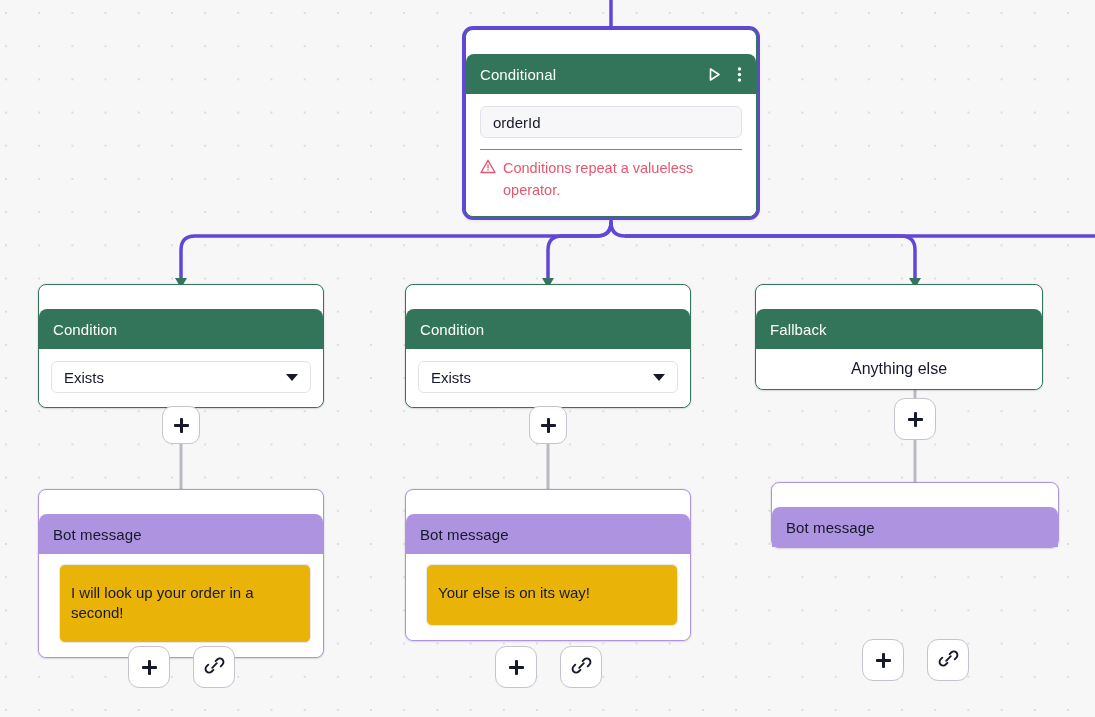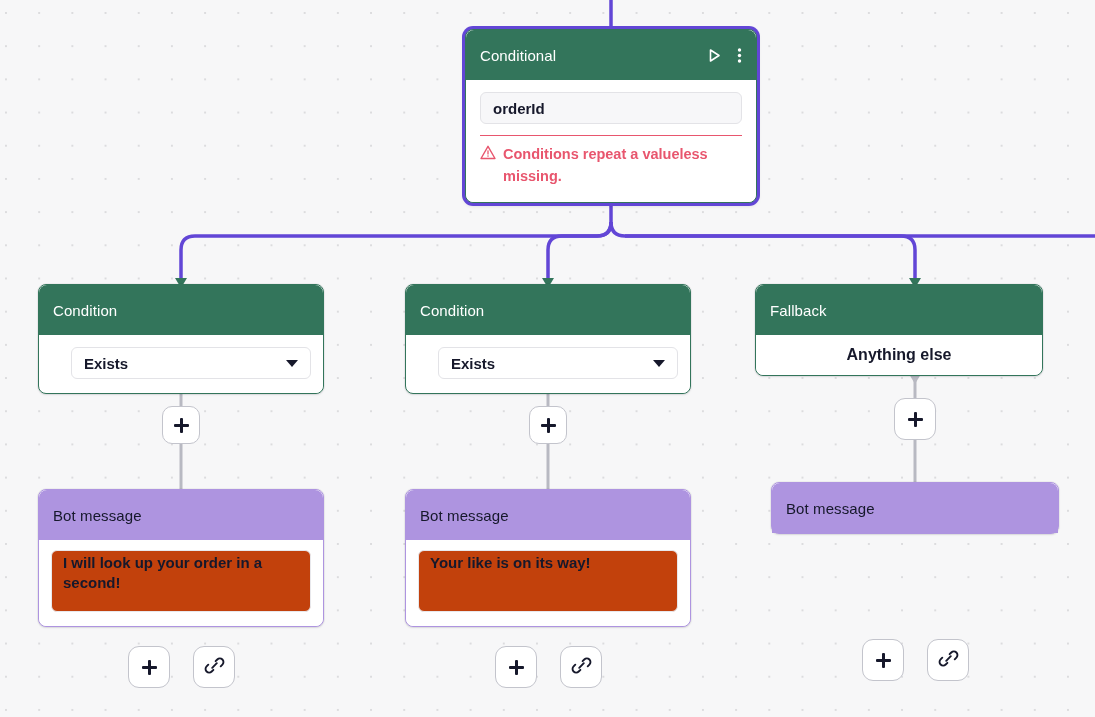--- a/index.html
+++ b/index.html
@@ -37,39 +37,39 @@
 
   
   .node {
     position: absolute;
     border-radius: 8px;
     background: #ffffff;
     box-sizing: border-box;
     box-shadow: 0 1px 2px rgba(16,18,35,0.10), 0 0 0 1px rgba(16,18,35,0.04);
   }
   .node-header {
-    height: 50px;
+    height: 40px;
     border-radius: 8px 8px 0 0;
     display: flex;
     align-items: center;
     padding: 0 14px;
     box-sizing: border-box;
+    margin-top: 24px;
   }
   .node-header .title {
     font-size: 15px;
     line-height: 1;
     letter-spacing: 0.1px;
     flex: 1 1 auto;
     white-space: nowrap;
   }
   .node-body {
     background: #ffffff;
     border-radius: 0 0 8px 8px;
     box-sizing: border-box;
-    font-weight: bold;
   }
 
   .green .node-header { background: #33755b; }
   .green .node-header .title { color: #ffffff; }
   .green { border: 1px solid #33755b; }
 
   .purple .node-header { background: #ae94e0; }
   .purple .node-header .title { color: #16182b; font-weight: normal; }
   .purple { border: 1px solid #ae94e0; }
 
@@ -119,21 +119,21 @@
   }
   .error-row .warn-icon { flex: 0 0 auto; margin-top: 2px; }
   .error-text {
     color: #e8566e;
     font-size: 14.5px;
     line-height: 1.55;
   }
 
   
   .cond-node { width: 286px; }
-  .cond-node .node-body { padding: 12px 12px 14px 12px; margin-left: 20px; }
+  .cond-node .node-body { padding: 12px 12px 14px 12px; }
 
   .select-box {
     height: 32px;
     border: 1px solid #e3e3e7;
     border-radius: 6px;
     background: #ffffff;
     display: flex;
     align-items: center;
     padding: 0 12px;
     font-size: 15px;
@@ -161,27 +161,28 @@
     font-size: 16px;
     color: #16182b;
   }
 
   
   .bot-node { width: 286px; }
   .bot-node .node-body { padding: 10px 12px 14px 12px; }
   .msg-box {
     border: 1px solid #e8e8ec;
     border-radius: 6px;
-    background: #c2410c;
+    background: #eab308;
     min-height: 62px;
-    padding: 2px 11px;
+    padding: 18px 11px;
     font-size: 15px;
     line-height: 1.35;
     color: #16182b;
     box-sizing: border-box;
+    margin-left: 8px;
   }
 
   #node-bot-1 { left: 38px; top: 489px; }
   #node-bot-2 { left: 405px; top: 489px; }
   #node-bot-3 { left: 771px; top: 482px; width: 288px; }
 
   
   .mini-btn {
     position: absolute;
     width: 38px;
@@ -267,21 +268,21 @@
       <div class="text-input" placeholder="Variable">orderId</div>
       <div class="error-sep"></div>
       <div class="error-row">
         <span class="warn-icon">
           <svg width="16" height="15" viewBox="0 0 16 15">
             <path d="M8 1.3 L15 13.5 L1 13.5 Z" fill="none" stroke="#e8566e" stroke-width="1.4" stroke-linejoin="round"></path>
             <rect x="7.35" y="5.4" width="1.3" height="4.1" fill="#e8566e"></rect>
             <rect x="7.35" y="10.4" width="1.3" height="1.3" fill="#e8566e"></rect>
           </svg>
         </span>
-        <span class="error-text">Conditions repeat a valueless missing.</span>
+        <span class="error-text">Conditions repeat a valueless operator.</span>
       </div>
     </div>
   </div>
 
   <div class="node green cond-node" id="node-cond-1">
     <div class="node-header">
       <span class="title">Condition</span>
     </div>
     <div class="node-body">
       <div class="select-box">
@@ -317,21 +318,21 @@
     <div class="node-body">
       <div class="msg-box">I will look up your order in a second!</div>
     </div>
   </div>
 
   <div class="node purple bot-node" id="node-bot-2">
     <div class="node-header">
       <span class="title">Bot message</span>
     </div>
     <div class="node-body">
-      <div class="msg-box">Your like is on its way!</div>
+      <div class="msg-box">Your else is on its way!</div>
     </div>
   </div>
 
   <div class="node purple bot-node" id="node-bot-3">
     <div class="node-header">
       <span class="title">Bot message</span>
     </div>
   </div>
 
   <div class="mini-btn" style="left:162px; top:406px;">

